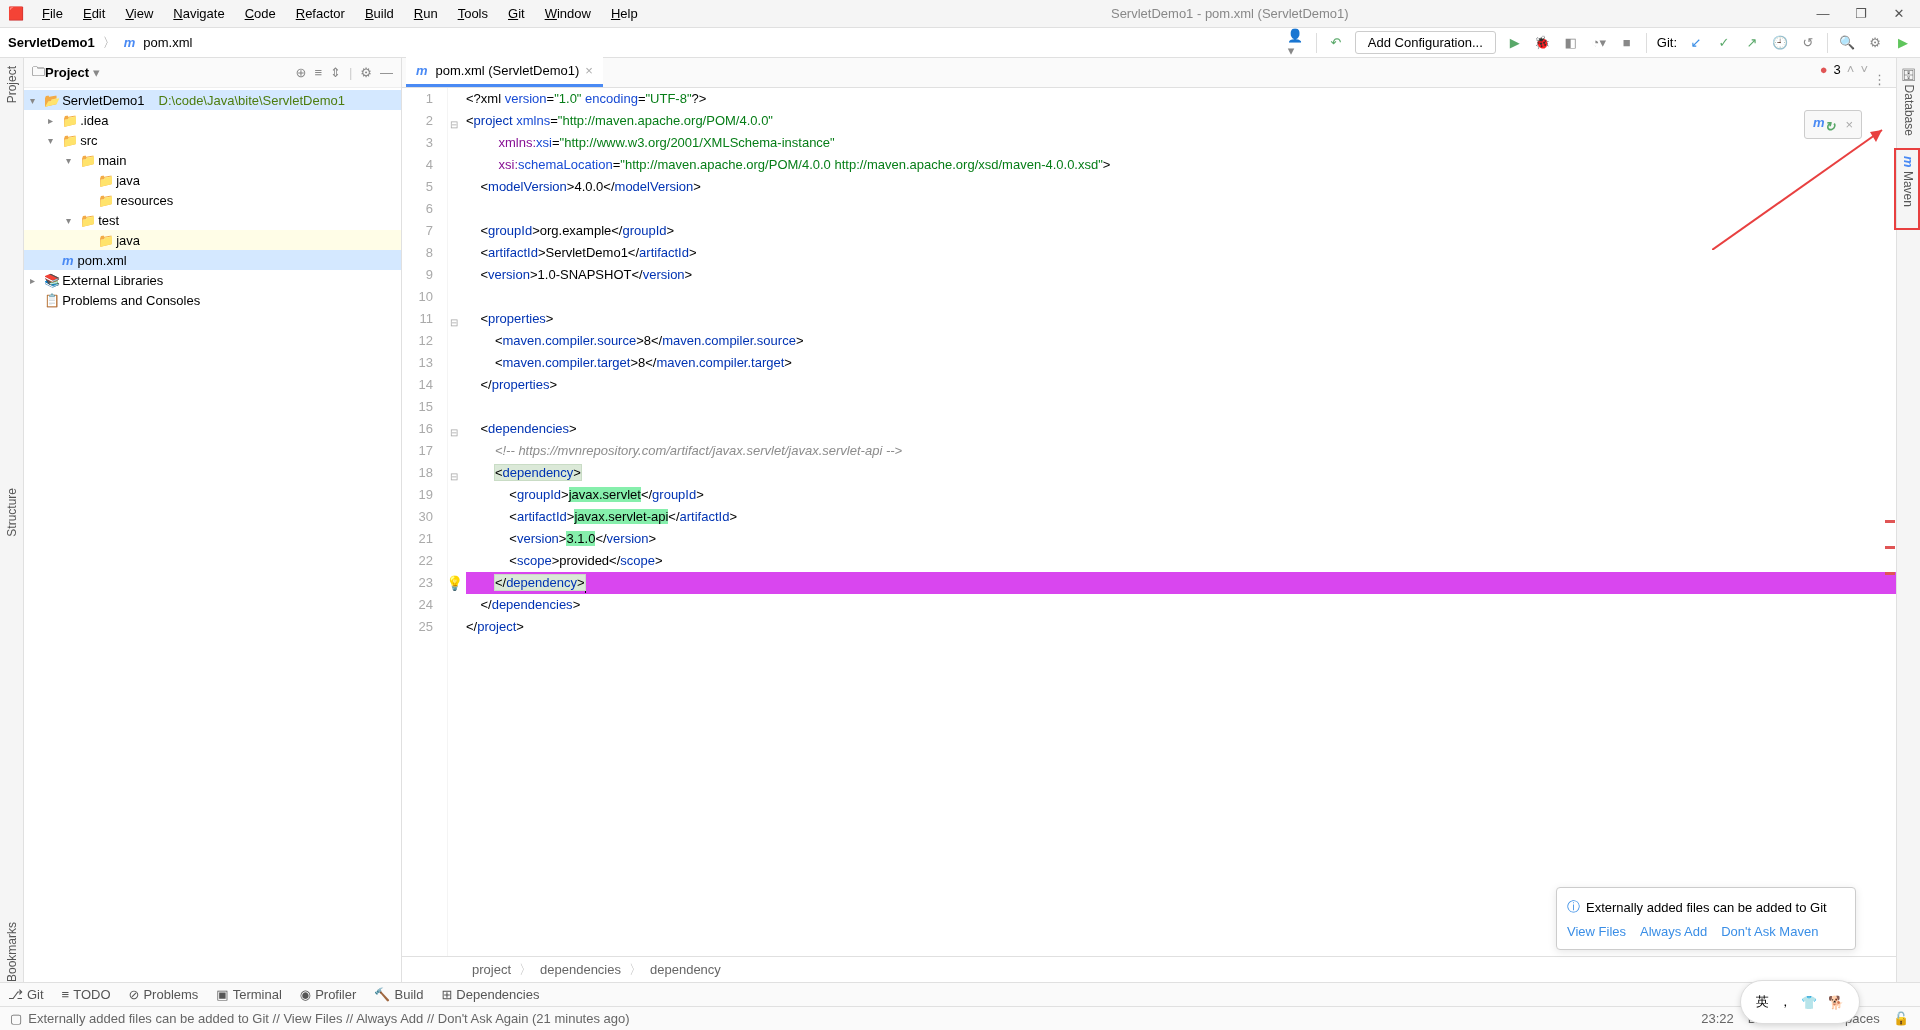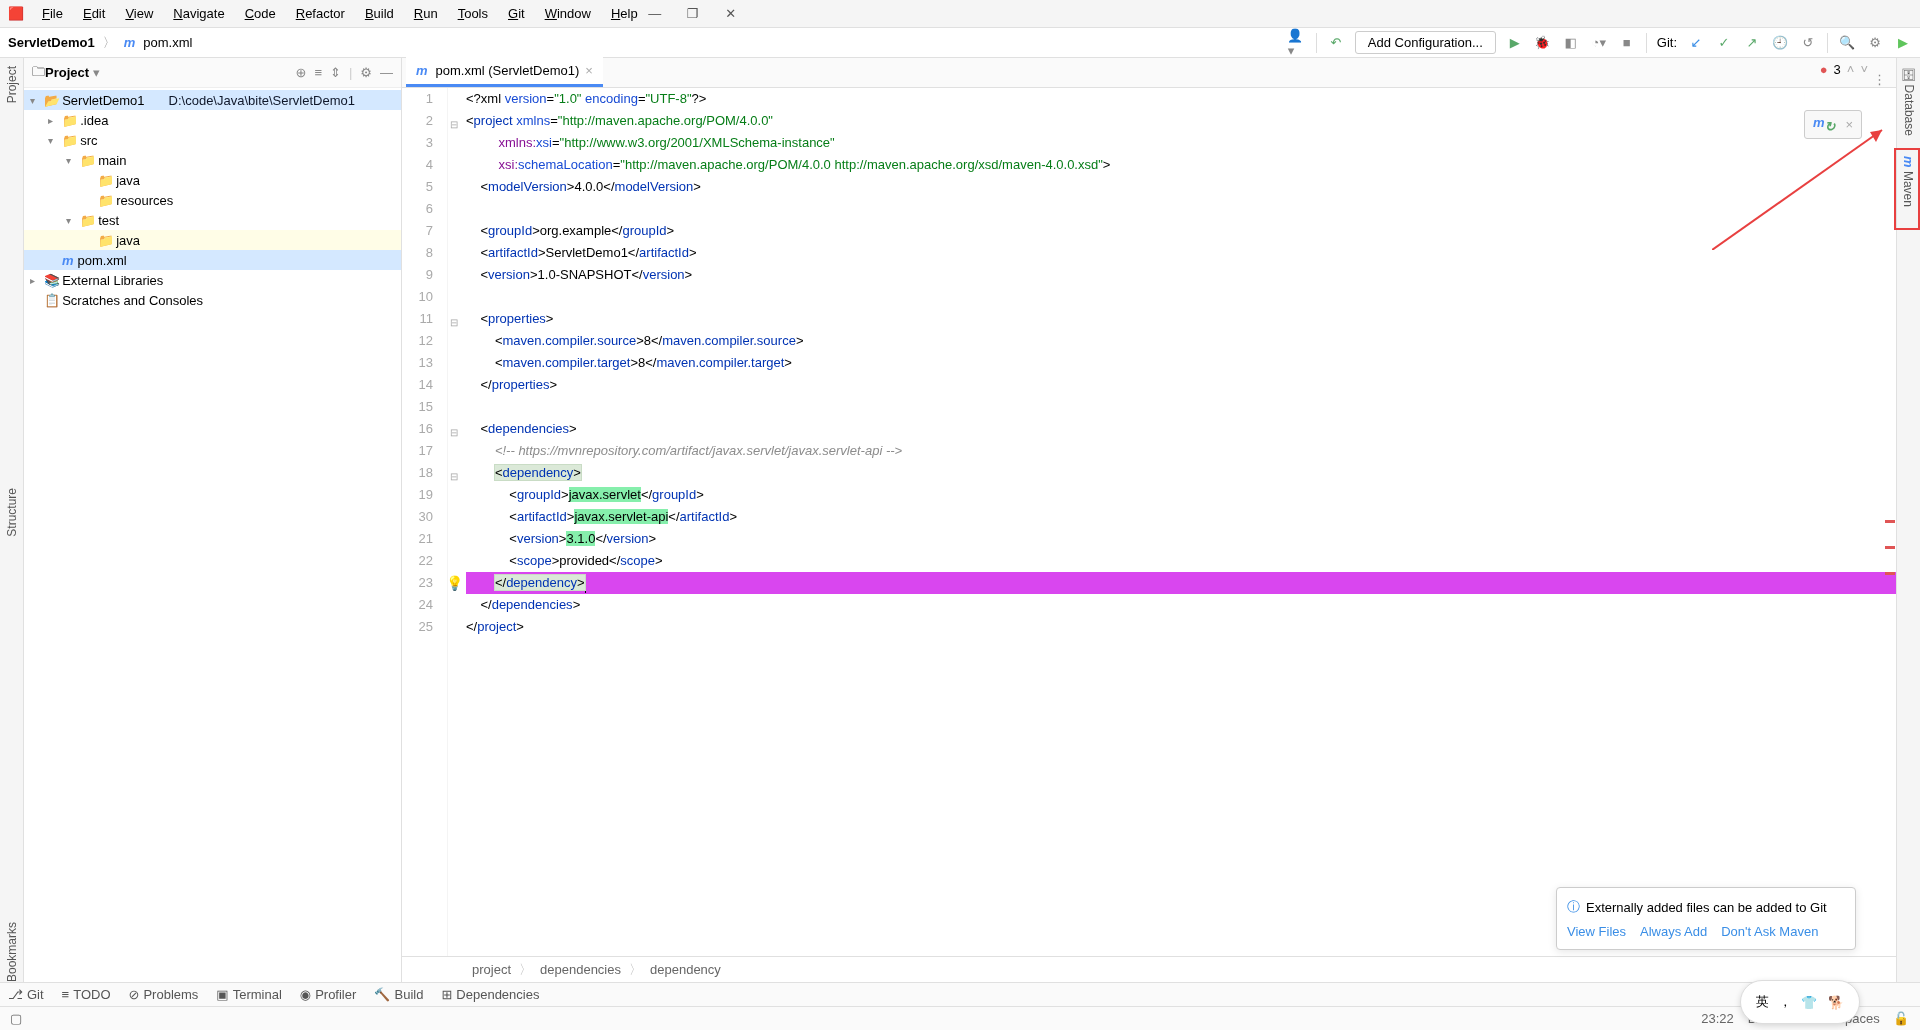--- a/index.html
+++ b/index.html
@@ -27,21 +27,21 @@
 .rail-text{writing-mode:vertical-lr;transform:rotate(180deg);font-size:12px;color:#555}
 .sidebar{width:378px;background:#fff;border-right:1px solid #e0e0e0;display:flex;flex-direction:column}
 .sidebar-hdr{height:30px;display:flex;align-items:center;padding:0 8px;border-bottom:1px solid #eee;background:#fafafa}
 .hdr-icons{margin-left:auto;display:flex;gap:8px;color:#888}
 .tree{flex:1;overflow:auto;padding-top:2px}
 .tree-row{display:flex;align-items:center;height:20px;padding-left:6px;cursor:pointer;white-space:nowrap}
 .tree-row.sel{background:#d4e8ff}
 .tree-row.hl{background:#fffde7}
 .arrow{width:14px;color:#888;font-size:10px}
 .tree-label{margin-left:2px}
-.tree-note{color:#0f172a;margin-left:24px}
+.tree-note{color:#4d7c0f;margin-left:14px}
 .editor-wrap{flex:1;display:flex;flex-direction:column;position:relative}
 .tabs{height:30px;display:flex;align-items:flex-end;border-bottom:1px solid #e0e0e0;padding-left:4px;background:#fafafa}
 .tab{height:30px;display:flex;align-items:center;padding:0 10px;border-bottom:3px solid #4a8af4;background:#fff;cursor:pointer;gap:6px}
 .tab-close{color:#aaa;cursor:pointer}
 .more-dots{margin-left:auto;padding:0 10px;color:#888}
 .editor{flex:1;display:flex;font-family:"JetBrains Mono",Consolas,monospace;font-size:15px;line-height:22px;overflow:hidden;position:relative}
 .gutter{width:46px;text-align:right;padding-right:14px;color:#aaa;background:#fff;border-right:1px solid #f4f4f4;user-select:none}
 .gutter div{height:22px}
 .fold-col{width:18px;position:relative}
 .fold-mark{position:absolute;left:2px;color:#aaa;font-size:10px}
@@ -89,20 +89,21 @@
       <span class="menu-item"><u>N</u>avigate</span>
       <span class="menu-item"><u>C</u>ode</span>
       <span class="menu-item"><u>R</u>efactor</span>
       <span class="menu-item"><u>B</u>uild</span>
       <span class="menu-item"><u>R</u>un</span>
       <span class="menu-item"><u>T</u>ools</span>
       <span class="menu-item"><u>G</u>it</span>
       <span class="menu-item"><u>W</u>indow</span>
       <span class="menu-item"><u>H</u>elp</span>
     </div>
+  <div class="title-center">ServletDemo1 - pom.xml (ServletDemo1)</div>
   <div class="win-controls">
     <span class="win-btn">—</span>
     <span class="win-btn">❐</span>
     <span class="win-btn">✕</span>
   </div>
 </div>
 
 <div class="toolbar">
   <span class="breadcrumb-seg"><b>ServletDemo1</b></span>
   <span class="breadcrumb-sep">〉</span>
@@ -200,21 +201,21 @@
           <span class="tree-label">pom.xml</span>
         </div>
         <div class="tree-row" style="padding-left: 6px;">
           <span class="arrow">▸</span>
           <span style="color:#9aa7b0">📚</span>
           <span class="tree-label">External Libraries</span>
         </div>
         <div class="tree-row" style="padding-left: 6px;">
           <span class="arrow"></span>
           <span style="color:#9aa7b0">📋</span>
-          <span class="tree-label">Scratches and Consoles</span>
+          <span class="tree-label">Problems and Consoles</span>
         </div>
       </div>
   </div>
 
   <div class="editor-wrap">
     <div class="tabs">
       <div class="tab">
         <span class="file-icon-m">m</span>
         <span>pom.xml (ServletDemo1)</span>
         <span class="tab-close">×</span>
@@ -326,20 +327,21 @@
       <span>Build</span>
     </div>
     <div class="btab">
       <span>⊞</span>
       <span>Dependencies</span>
     </div>
   </div>
 
 <div class="status">
   <span>▢</span>
+  <span style="margin-left:6px">Externally added files can be added to Git // View Files // Always Add // Don't Ask Again (21 minutes ago)</span>
   <div class="status-right">
     <span>23:22</span>
     <span>LF</span>
     <span>UTF-8</span>
     <span>4 spaces</span>
     <span>🔓</span>
   </div>
 </div>
 
 <div class="maven-box"></div>

